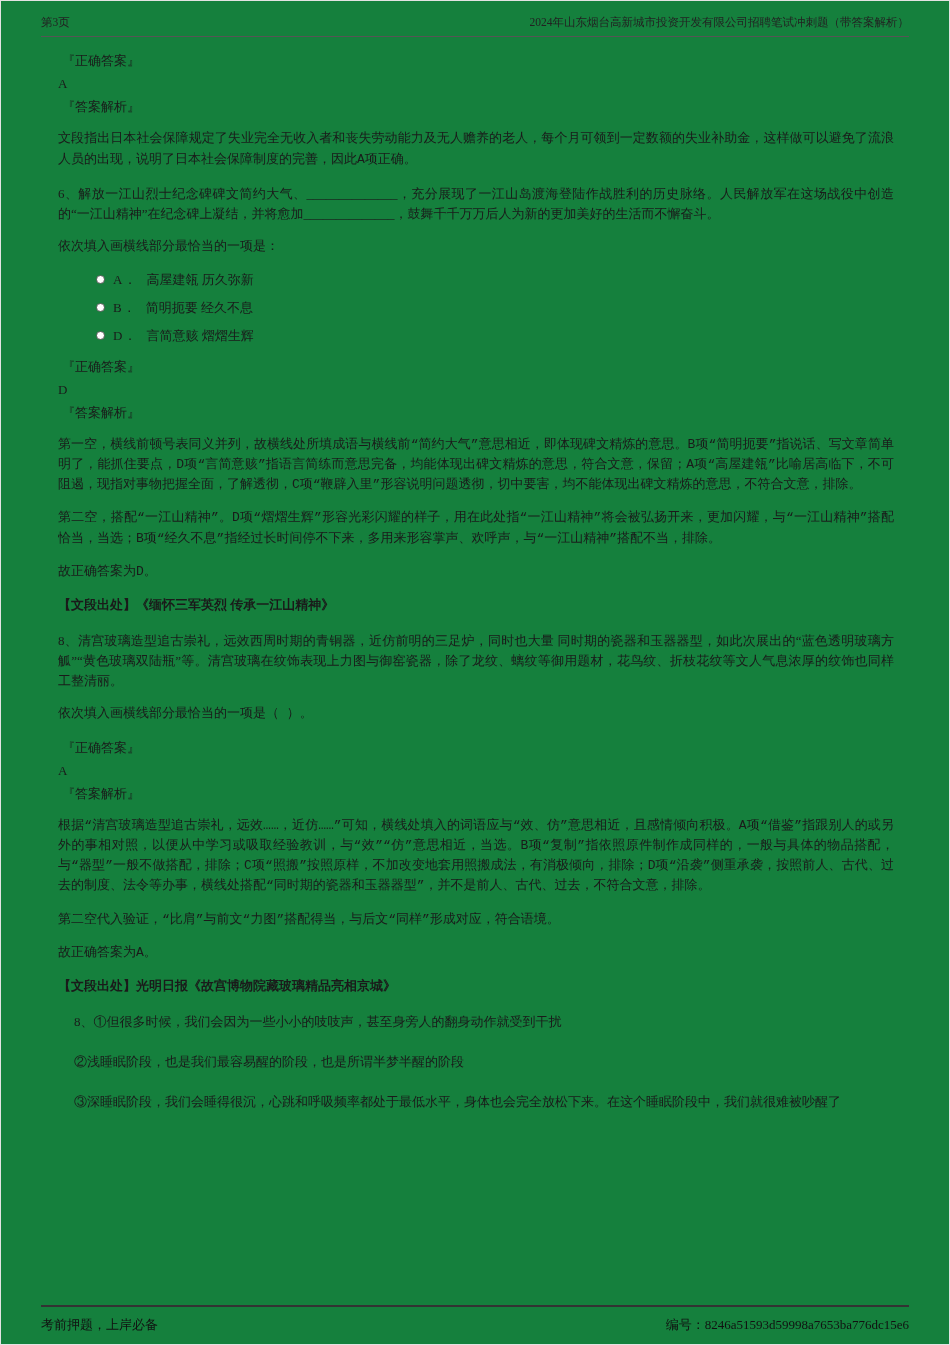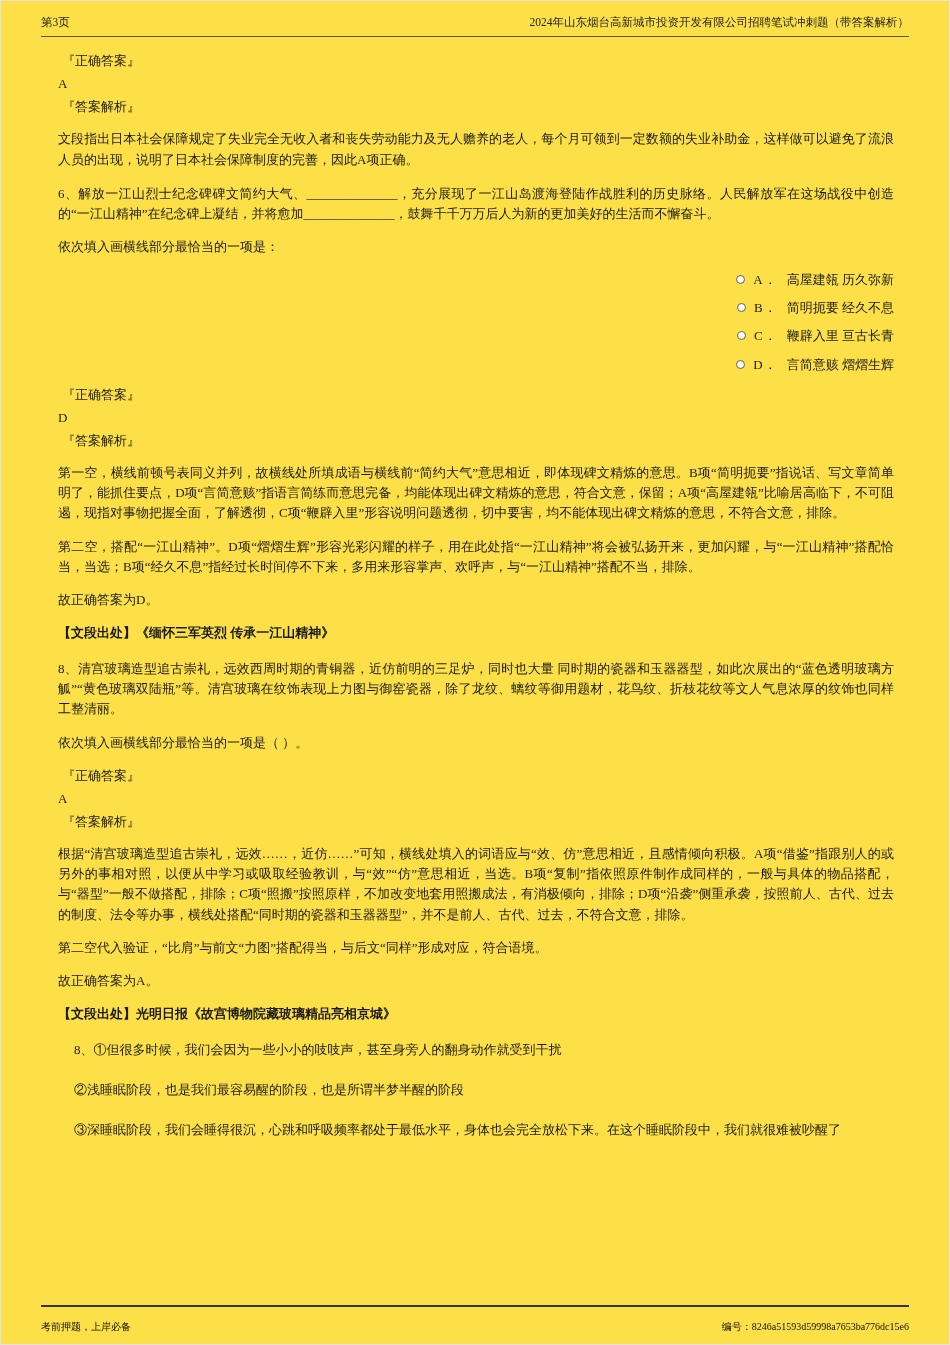--- a/index.html
+++ b/index.html
@@ -1,21 +1,21 @@
 <!DOCTYPE html>
 <html><head>
 <meta charset="utf-8">
 <style>
   * { margin: 0; padding: 0; box-sizing: border-box; }
   html, body { background: #ffffff; }
   .page {
     position: relative;
     width: 950px;
     height: 1345px;
-    background: #fde047;
+    background: #15803d;
     border: 1px solid #e3e3e3;
     font-family: "Liberation Serif", "DejaVu Serif", serif;
     color: #1a1a1a;
     overflow: hidden;
   }
   .header {
     position: absolute;
     top: 14px;
     left: 40px;
     right: 40px;
@@ -38,24 +38,24 @@
     left: 57px;
     right: 55px;
     bottom: 44px;
     font-size: 13px;
     line-height: 1.55;
     text-align: justify;
     overflow: hidden;
   }
   .label-line { margin: 0 0 3px 4px; }
   .answer-letter { margin: 0 0 3px 0; }
-  .para { margin: 12px 0 13px 0; }
+  .para { margin: 12px 0 13px 0; font-family: Liberation Mono, monospace; }
   .stem { margin: 14px 0 13px 0; }
   .options { margin: 4px 0 10px 38px; }
-  .option { margin: 0 0 8px 0; text-align: right; cursor: default; }
+  .option { margin: 0 0 8px 0; text-align: left; cursor: default; }
   .radio {
     display: inline-block;
     width: 9px; height: 9px;
     border: 1px solid #666;
     border-radius: 50%;
     background: radial-gradient(circle at 35% 35%, #ffffff 55%, #d8d8d8 100%);
     margin-right: 8px;
     vertical-align: 0px;
   }
   .opt-key { letter-spacing: 1px; }
@@ -70,21 +70,21 @@
     border-top: 2px solid #333;
   }
   .footer {
     position: absolute;
     bottom: 10px;
     left: 40px;
     right: 40px;
     display: flex;
     justify-content: space-between;
     align-items: baseline;
-    font-size: 10px;
+    font-size: 13px;
     color: #111;
   }
 </style>
 </head>
 <body>
 
 <div class="page">
 
   <div class="header">
     <span>第3页</span>
@@ -100,23 +100,20 @@
     <div class="para">文段指出日本社会保障规定了失业完全无收入者和丧失劳动能力及无人赡养的老人，每个月可领到一定数额的失业补助金，这样做可以避免了流浪人员的出现，说明了日本社会保障制度的完善，因此A项正确。</div>
 
     <div class="stem">6、解放一江山烈士纪念碑碑文简约大气、______________，充分展现了一江山岛渡海登陆作战胜利的历史脉络。人民解放军在这场战役中创造的“一江山精神”在纪念碑上凝结，并将愈加______________，鼓舞千千万万后人为新的更加美好的生活而不懈奋斗。</div>
     <div class="para">依次填入画横线部分最恰当的一项是：</div>
     <div class="options">
       <div class="option">
         <span class="radio"></span><span class="opt-key">A．</span><span class="opt-text">高屋建瓴 历久弥新</span>
       </div>
       <div class="option">
         <span class="radio"></span><span class="opt-key">B．</span><span class="opt-text">简明扼要 经久不息</span>
-      </div>
-      <div class="option">
-        <span class="radio"></span><span class="opt-key">C．</span><span class="opt-text">鞭辟入里 亘古长青</span>
       </div>
       <div class="option">
         <span class="radio"></span><span class="opt-key">D．</span><span class="opt-text">言简意赅 熠熠生辉</span>
       </div>
     </div>
     <div class="label-line">『正确答案』</div>
     <div class="answer-letter">D</div>
     <div class="label-line" style="margin-bottom:12px;">『答案解析』</div>
     <div class="para">第一空，横线前顿号表同义并列，故横线处所填成语与横线前“简约大气”意思相近，即体现碑文精炼的意思。B项“简明扼要”指说话、写文章简单明了，能抓住要点，D项“言简意赅”指语言简练而意思完备，均能体现出碑文精炼的意思，符合文意，保留；A项“高屋建瓴”比喻居高临下，不可阻遏，现指对事物把握全面，了解透彻，C项“鞭辟入里”形容说明问题透彻，切中要害，均不能体现出碑文精炼的意思，不符合文意，排除。</div>
     <div class="para">第二空，搭配“一江山精神”。D项“熠熠生辉”形容光彩闪耀的样子，用在此处指“一江山精神”将会被弘扬开来，更加闪耀，与“一江山精神”搭配恰当，当选；B项“经久不息”指经过长时间停不下来，多用来形容掌声、欢呼声，与“一江山精神”搭配不当，排除。</div>

